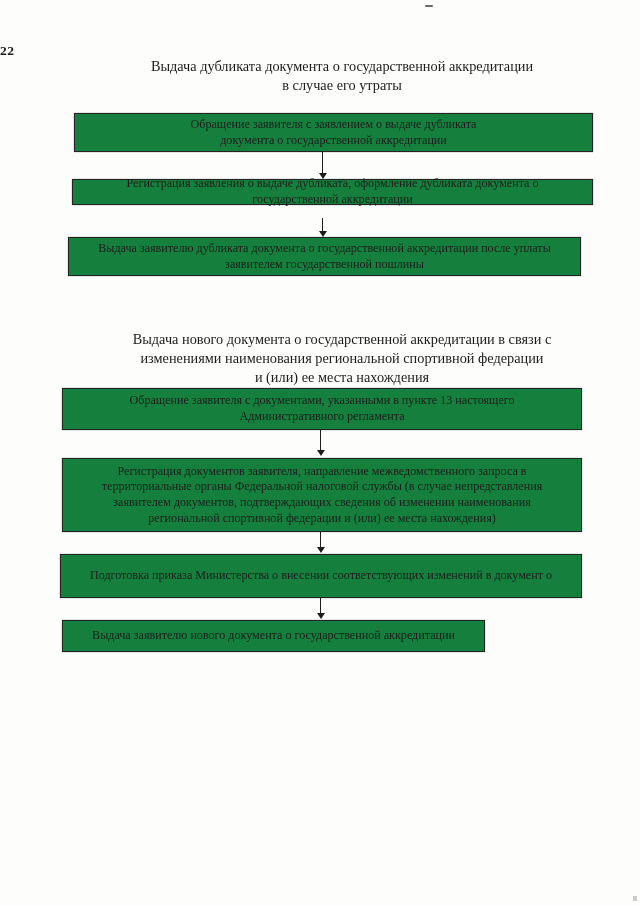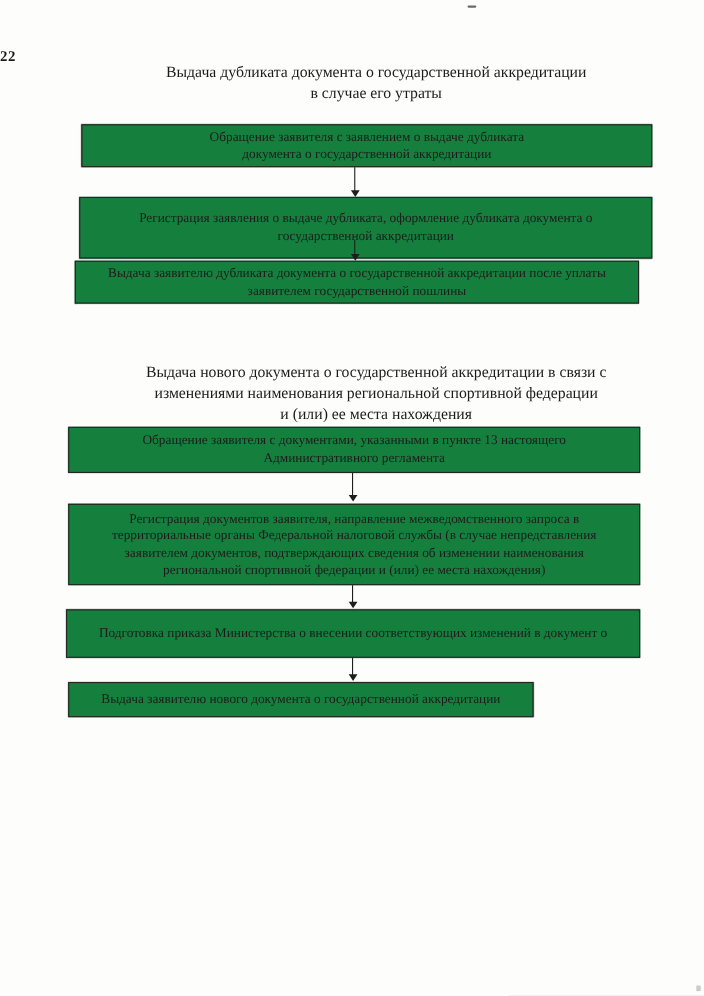--- a/index.html
+++ b/index.html
@@ -93,21 +93,21 @@
   <div class="flow-box" style="left:74px; top:113px; width:519px; height:39px;">
     <div class="box-line">Обращение заявителя с заявлением о выдаче дубликата</div>
     <div class="box-line">документа о государственной аккредитации</div>
   </div>
 
   <div class="arrow" style="left:318px; top:152px; height:27px;">
     <div class="shaft" style="height:22px;"></div>
     <div class="head"></div>
   </div>
 
-  <div class="flow-box" style="left:72px; top:179px; width:521px; height:56px;">
+  <div class="flow-box" style="left:72px; top:179px; width:521px; height:26px;">
     <div class="box-line">Регистрация заявления о выдаче дубликата, оформление дубликата документа о</div>
     <div class="box-line">государственной аккредитации</div>
   </div>
 
   <div class="arrow" style="left:318px; top:218px; height:19px;">
     <div class="shaft" style="height:14px;"></div>
     <div class="head"></div>
   </div>
 
   <div class="flow-box" style="left:68px; top:237px; width:513px; height:39px;">

